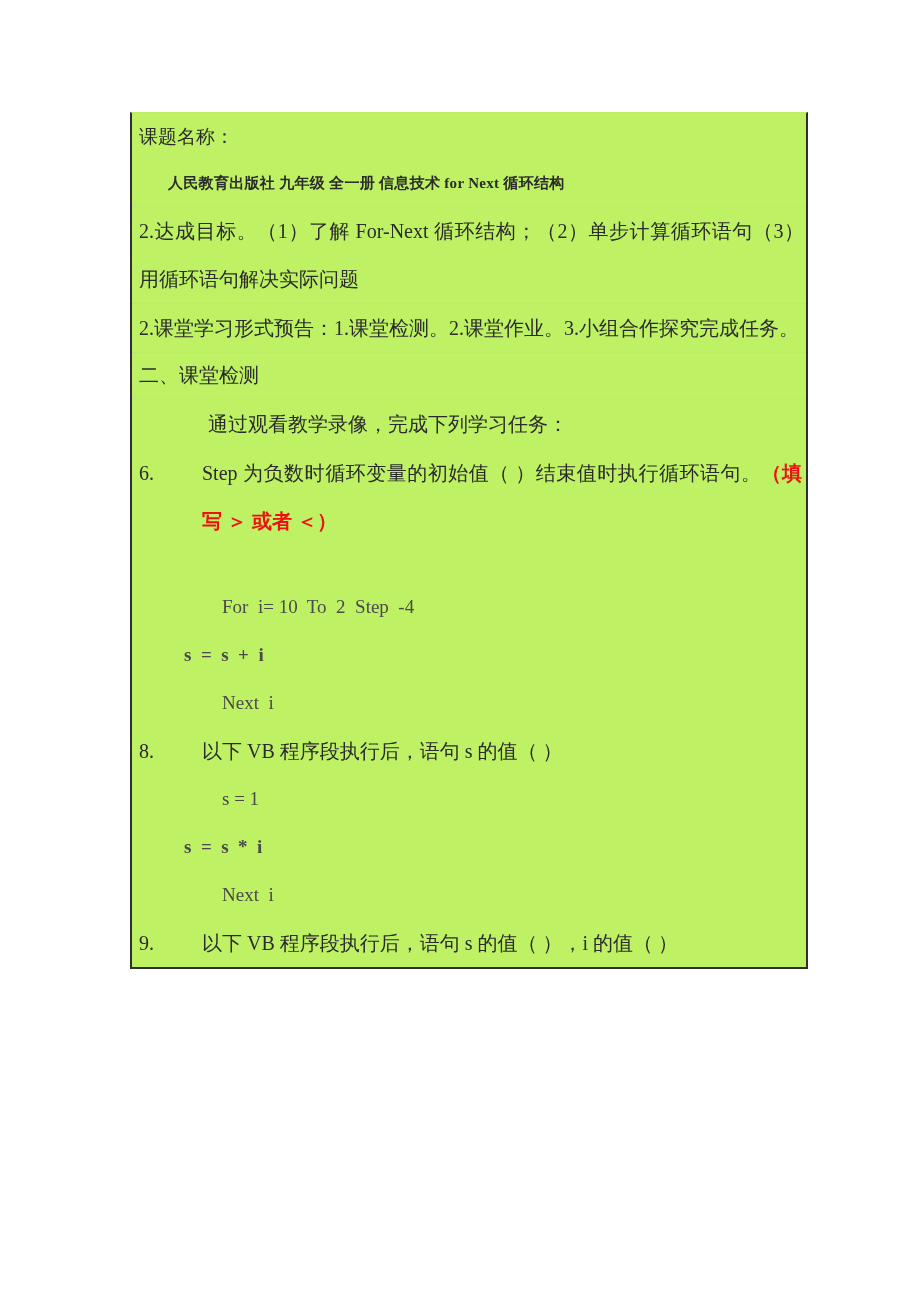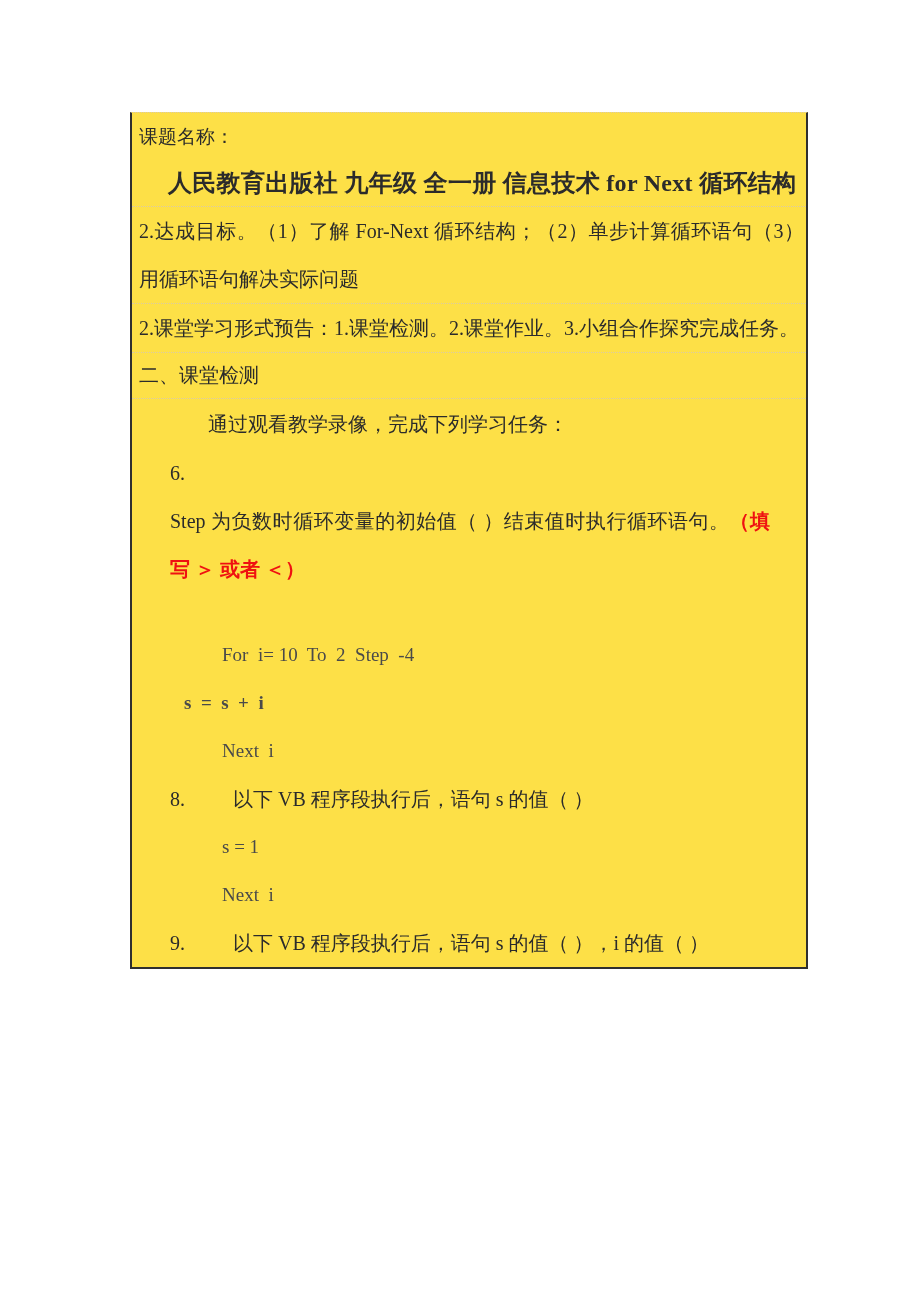--- a/index.html
+++ b/index.html
@@ -28,34 +28,34 @@
   .sheet {
     position: absolute;
     left: 130px;
     top: 112px;
     width: 678px;
     border-left: 2px solid #2f2f2f;
     border-right: 2px solid #2f2f2f;
     border-top: 1px dotted #d8c9a8;
     border-bottom: 2px solid #2f2f2f;
     box-sizing: border-box;
-    background: #fde047;
+    background: #bef264;
   }
 
   .row {
     border-bottom: 1px dotted #d8c9a8;
     padding: 0;
     overflow: hidden;
     box-sizing: border-box;
   }
   .row:last-child { border-bottom: none; }
 
   
   .title-line {
-    font-size: 24px;
+    font-size: 15px;
     font-weight: bold;
     line-height: 45px;
     padding-left: 36px;
     white-space: nowrap;
     letter-spacing: 0.3px;
   }
 
   .label-line {
     font-size: 19px;
     line-height: 48px;
@@ -86,21 +86,20 @@
     white-space: nowrap;
   }
 
   
   .qitem {
     font-size: 20px;
     line-height: 48px;
     padding-left: 7px;
     position: relative;
     box-sizing: border-box;
-    margin-left: 31px;
   }
   .qnum {
     display: inline-block;
     width: 58px;
     vertical-align: top;
   }
   .qbody {
     display: inline-block;
     width: 600px;
     vertical-align: top;
@@ -167,20 +166,21 @@
       <div class="code">For  i= 10  To  2  Step  -4</div>
       <div class="code ind">s  =  s  +  i</div>
       <div class="code">Next  i</div>
 
       <div class="qitem">
         <span class="qnum">8.</span>
         <span class="qbody nowrap">以下 VB 程序段执行后，语句 s 的值（      ）</span>
       </div>
 
       <div class="code">s = 1</div>
+      <div class="code ind">s  =  s  *  i</div>
       <div class="code">Next  i</div>
 
       <div class="qitem">
         <span class="qnum">9.</span>
         <span class="qbody nowrap">以下 VB 程序段执行后，语句 s 的值（      ），i 的值（    ）</span>
       </div>
 
     </div>
 
   </div>

